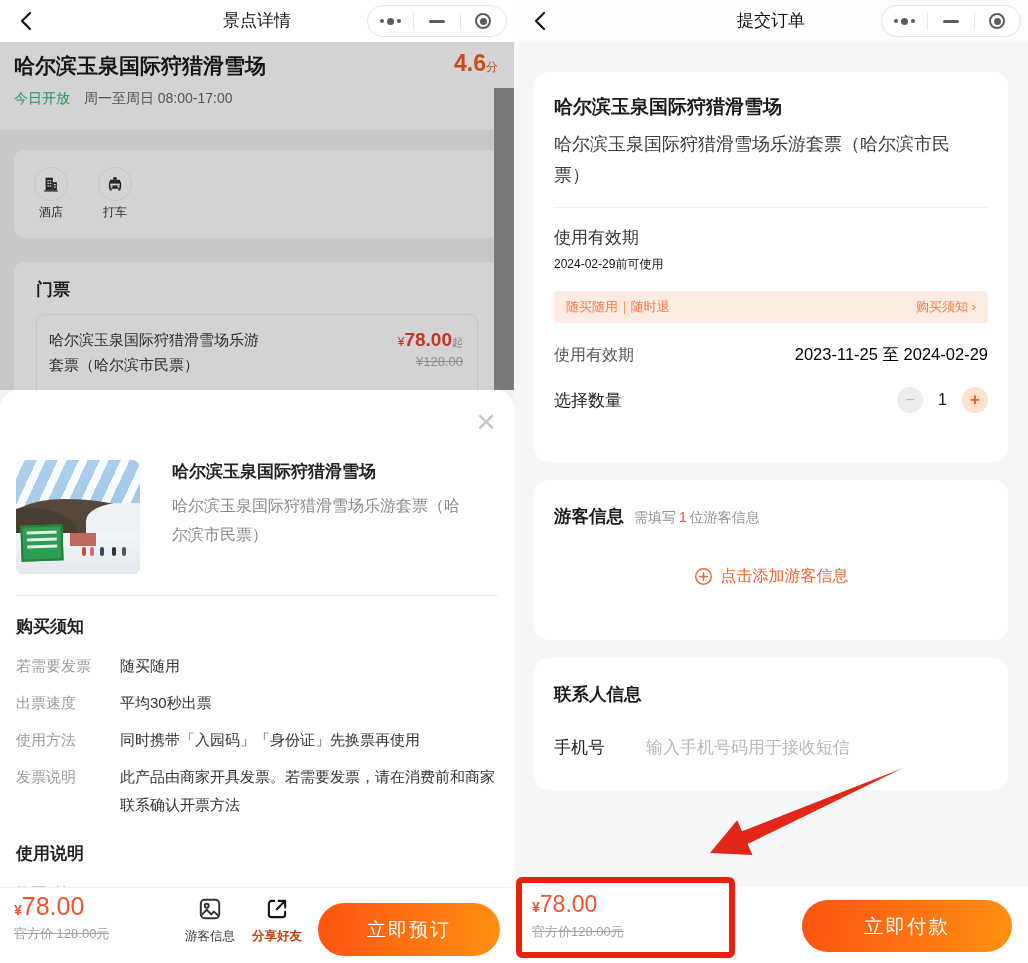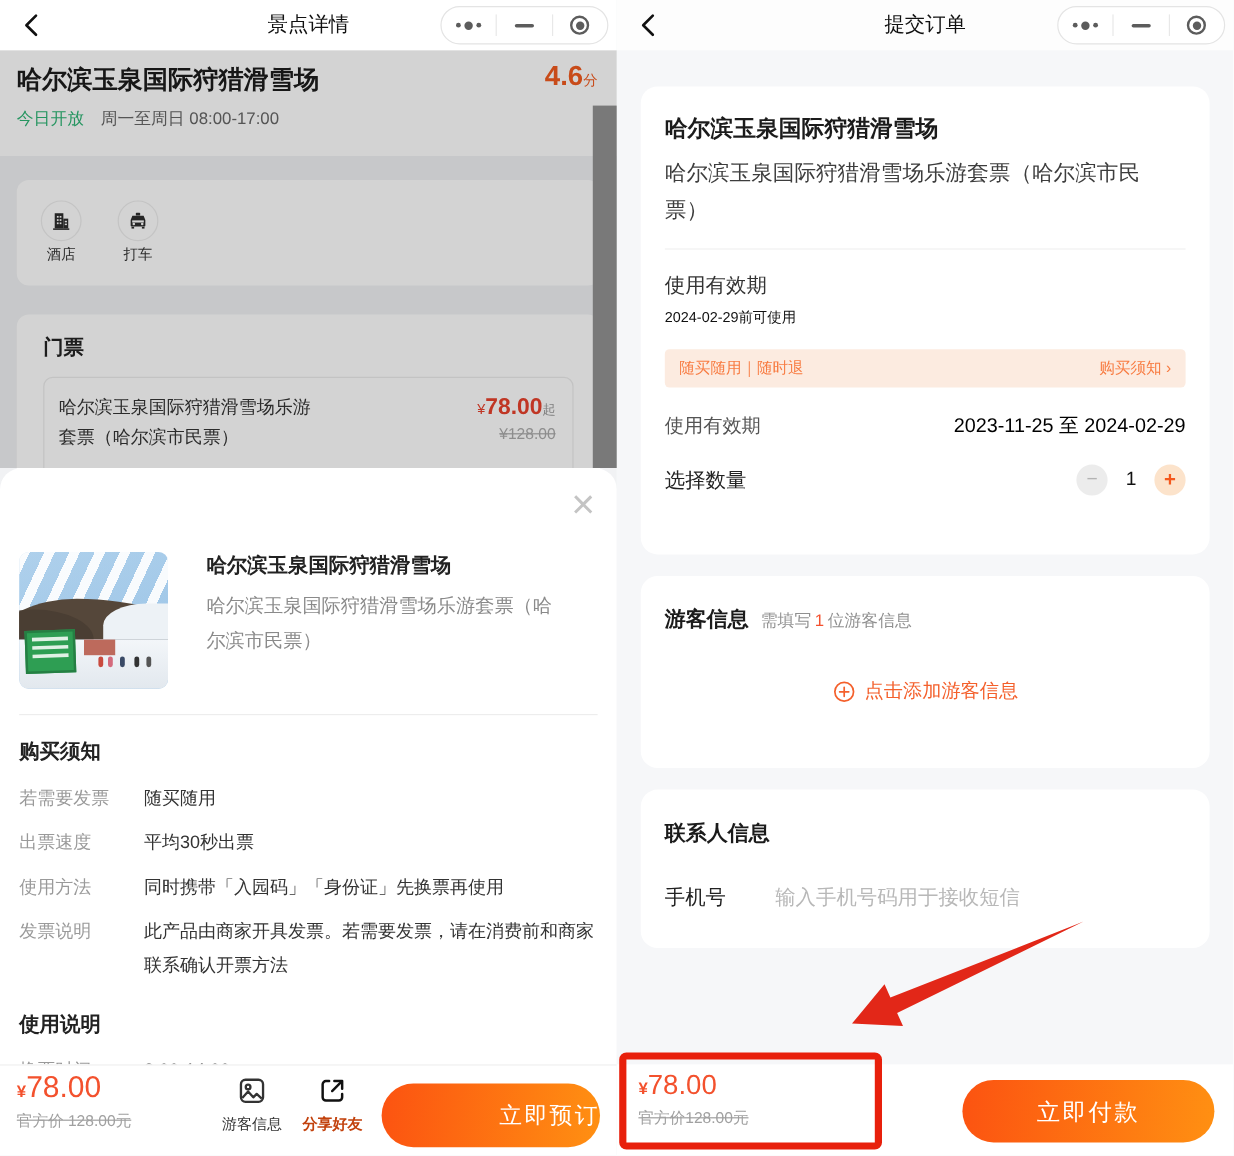--- a/index.html
+++ b/index.html
@@ -83,21 +83,21 @@
   
   .footer { position:absolute; left:0; right:0; top:887px; height:76px; background:#fff; z-index:30; border-top:1px solid #f1f1f1; }
   .price-now { position:absolute; left:14px; top:4px; color:#f3512d; }
   .price-now .sym { font-size:14px; font-weight:600; }
   .price-now .val { font-size:25px; font-weight:500; }
   .price-old { position:absolute; left:14px; top:37px; font-size:13px; color:#a0a0a0; text-decoration:line-through; }
   .fo-action { position:absolute; top:8px; width:58px; text-align:center; cursor:pointer; }
   .fo-action .lab { font-size:12.5px; color:#333; margin-top:2px; }
   .fo-action .lab.bold { font-weight:700; color:#c2410c; }
   .cta-btn { position:absolute; border:none; border-radius:27px; background:linear-gradient(95deg,#fc5311,#ff9012); color:#fff; font-size:19px; letter-spacing:2px; cursor:pointer; font-family:inherit; }
-  .cta-left { right:14px; top:15px; width:182px; height:53px;text-align:right; }
+  .cta-left { right:14px; top:15px; width:182px; height:53px; }
   .cta-right { right:16px; top:13px; width:210px; height:52px; border-radius:26px; font-size:19.5px; }
 
   
   .card { position:absolute; left:20px; width:474px; background:#fff; border-radius:14px; }
   .card1 { top:72px; height:390px; padding:22px 20px; }
   .o-title { font-size:19px; font-weight:700; color:#1b1b1b; }
   .o-sub { margin-top:9px; width:402px; font-size:18px; color:#3d3d3d; line-height:31px; }
   .o-div { height:1px; background:#f0f0f0; margin:16px 0 18px 0; }
   .v-title { font-size:17px; color:#333; }
   .v-value { margin-top:7px; font-size:12px; font-weight:400; color:#111; }

